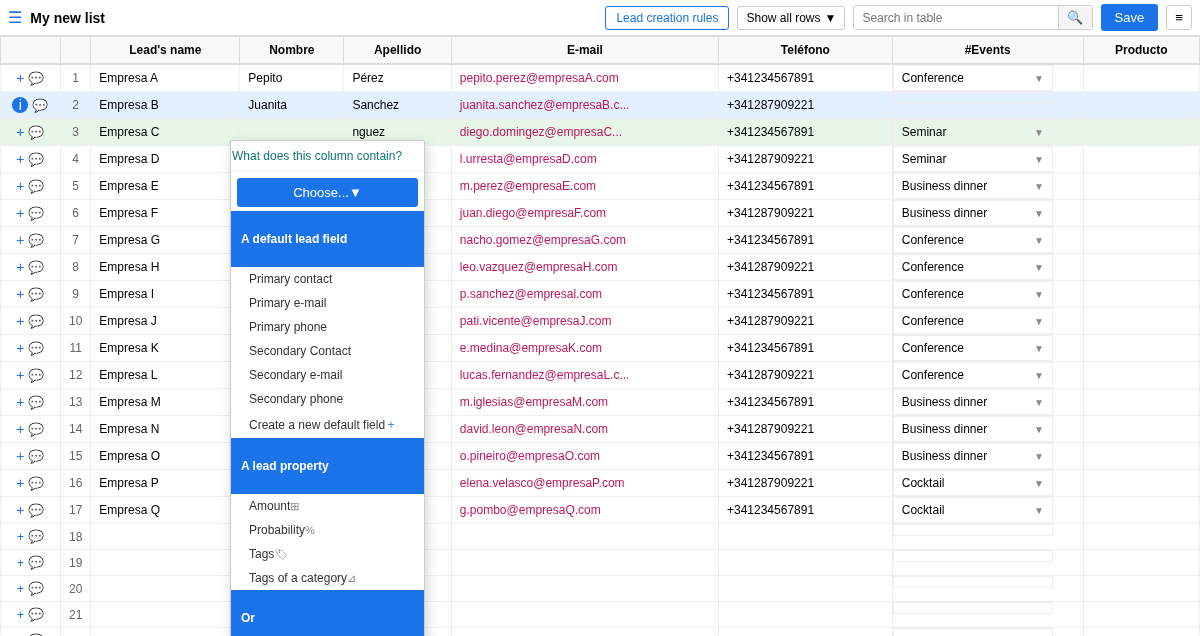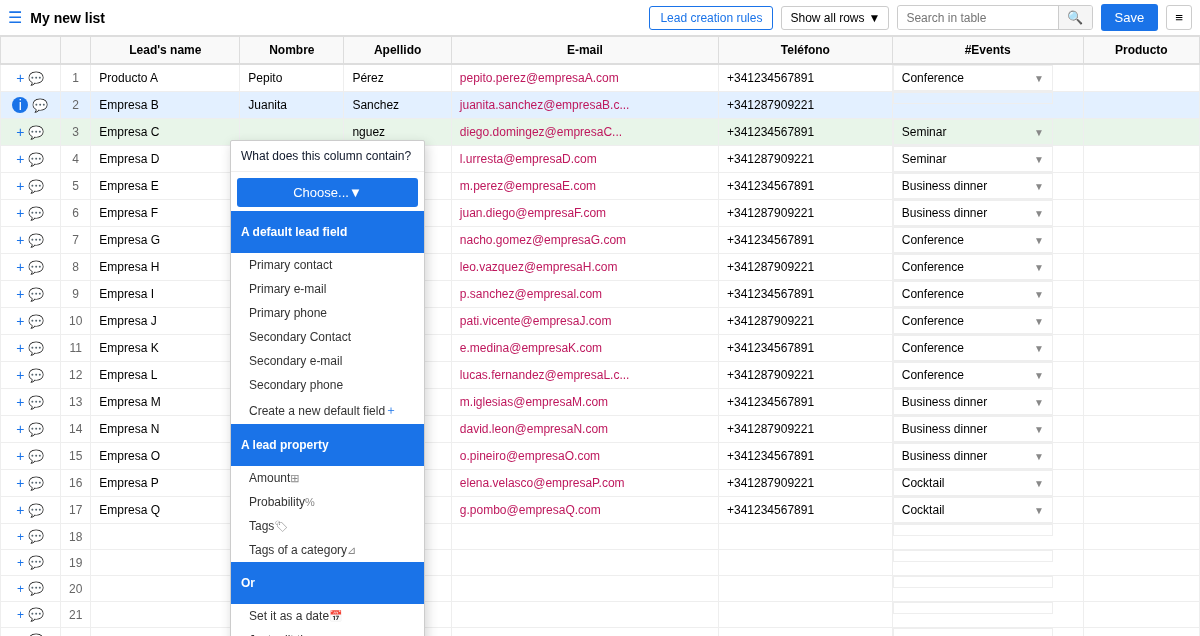--- a/index.html
+++ b/index.html
@@ -42,20 +42,21 @@
       display: flex;
       align-items: center;
       gap: 4px;
     }
     .search-box {
       display: flex;
       align-items: center;
       border: 1px solid #ccc;
       border-radius: 3px;
       overflow: hidden;
+      gap: 44px;
     }
     .search-box input {
       border: none;
       outline: none;
       padding: 4px 8px;
       font-size: 12px;
       width: 160px;
       color: #999;
     }
     .search-box .search-btn {
@@ -137,23 +138,23 @@
       top: 104px;
       left: 230px;
       width: 195px;
       background: #fff;
       border: 1px solid #ccc;
       box-shadow: 2px 4px 12px rgba(0,0,0,0.18);
       z-index: 100;
       border-radius: 2px;
     }
     .dropdown-header {
-      padding: 8px 10px;
-      font-size: 12px;
-      color: #0f172a;
+      padding: 8px 1px;
+      font-size: 12px;
+      color: #0f766e;
       border-bottom: 1px solid #eee;
     }
     .dropdown-choose {
       background: #1a73e8;
       color: #fff;
       padding: 7px 10px;
       font-size: 13px;
       display: flex;
       align-items: center;
       justify-content: center;
@@ -170,21 +171,21 @@
       justify-content: flex-start;
       color: #333;
     }
     .dropdown-item.create-new { color: #333; }
     .dropdown-item .item-icon { color: #888; font-size: 11px; }
     .section-label-blue {
       background: #1a73e8;
       color: #fff;
       font-weight: bold;
       font-size: 12px;
-      padding: 14px 10px;
+      padding: 21px 10px;
     }
   </style>
 </head>
 <body>
 
 <div class="top-bar">
   <span style="color:#1a73e8; font-size:16px;">☰</span>
   <span class="top-bar-title">My new list</span>
   <button class="btn-lead-rules">Lead creation rules</button>
   <button class="btn-show-all">
@@ -220,21 +221,21 @@
     </thead>
     <tbody id="table-body">
     <tr>
           <td class="col-actions">
         <div class="action-icons">
           <span style="color:#1a73e8; cursor:pointer; font-size:14px;">+</span>
           <span style="color:#1a73e8; cursor:pointer; font-size:13px;">💬</span>
         </div>
           </td>
           <td class="col-num">1</td>
-          <td>Producto A</td>
+          <td>Empresa A</td>
           <td>Pepito</td>
           <td>Pérez</td>
           <td class="email">pepito.perez@empresaA.com</td>
           <td>+341234567891</td>
           <td style="display: flex; align-items: center; justify-content: space-between;">
             <span>Conference</span>
             <span style="color:#888;font-size:10px;cursor:pointer;">▼</span>
           </td>
           <td></td>
         </tr>

